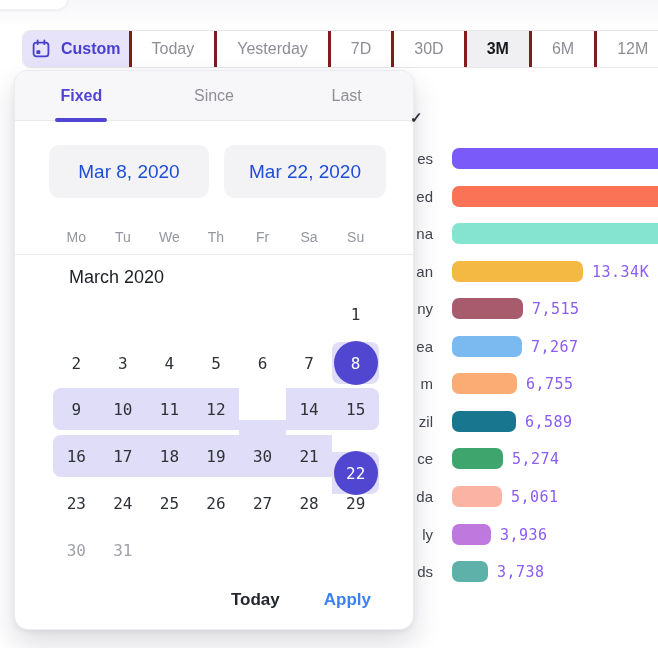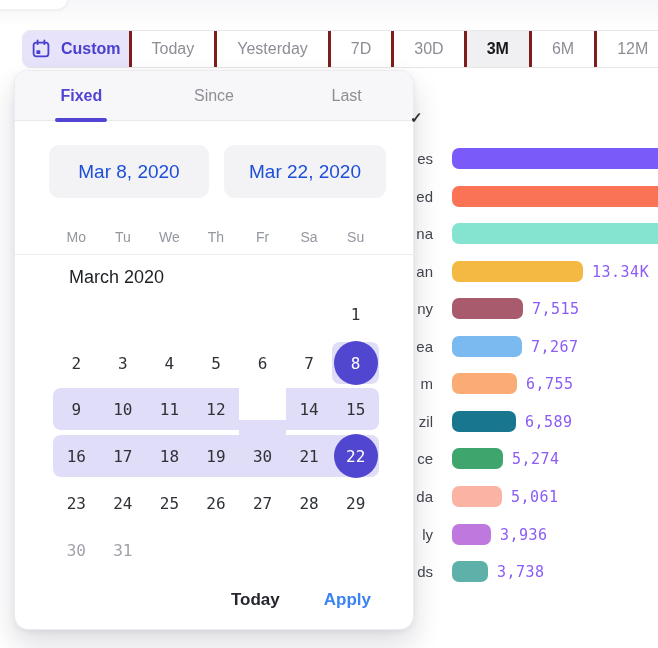--- a/index.html
+++ b/index.html
@@ -222,21 +222,21 @@
         <div class="cal-cell mono range" style="border-radius: 0px;">14</div>
         <div class="cal-cell mono range" style="border-radius: 0px 8px 8px 0px;">15</div>
       </div>
       <div class="cal-week" style="top: 364px;">
         <div class="cal-cell mono range" style="border-radius: 8px 0px 0px 8px;">16</div>
         <div class="cal-cell mono range" style="border-radius: 0px;">17</div>
         <div class="cal-cell mono range" style="border-radius: 0px;">18</div>
         <div class="cal-cell mono range" style="border-radius: 0px;">19</div>
         <div class="cal-cell mono range" style="border-radius: 0px;">30</div>
         <div class="cal-cell mono range" style="border-radius: 0px;">21</div>
-        <div class="cal-cell mono range" style="border-radius: 0px 8px 8px 0px;">
+        <div class="cal-cell mono range" style="border-radius: 0px 8px 8px 0px; margin-top: 17px;">
           <div class="day-circle">22</div>
         </div>
       </div>
       <div class="cal-week" style="top: 411px;">
         <div class="cal-cell mono">23</div>
         <div class="cal-cell mono">24</div>
         <div class="cal-cell mono">25</div>
         <div class="cal-cell mono">26</div>
         <div class="cal-cell mono">27</div>
         <div class="cal-cell mono">28</div>

